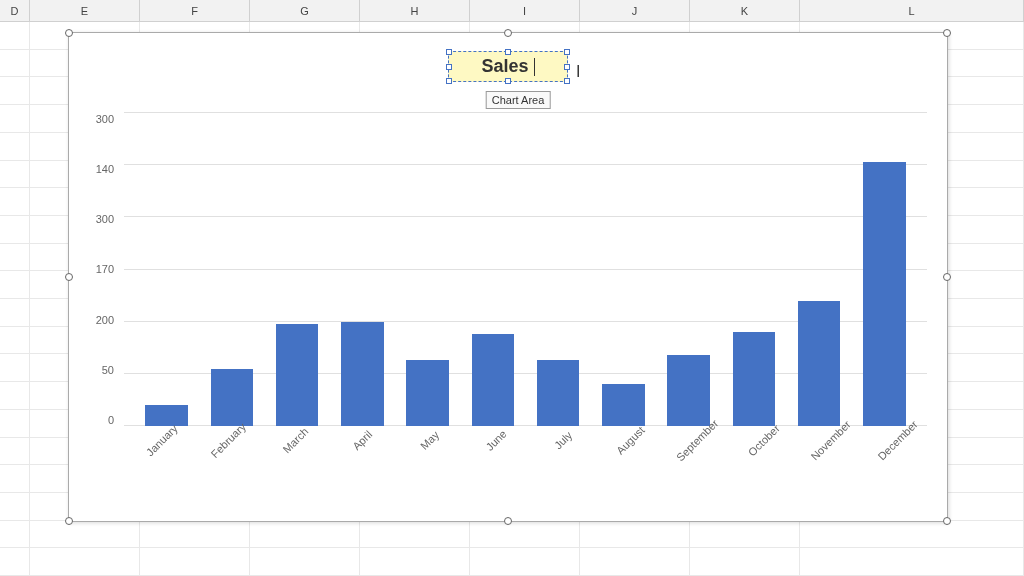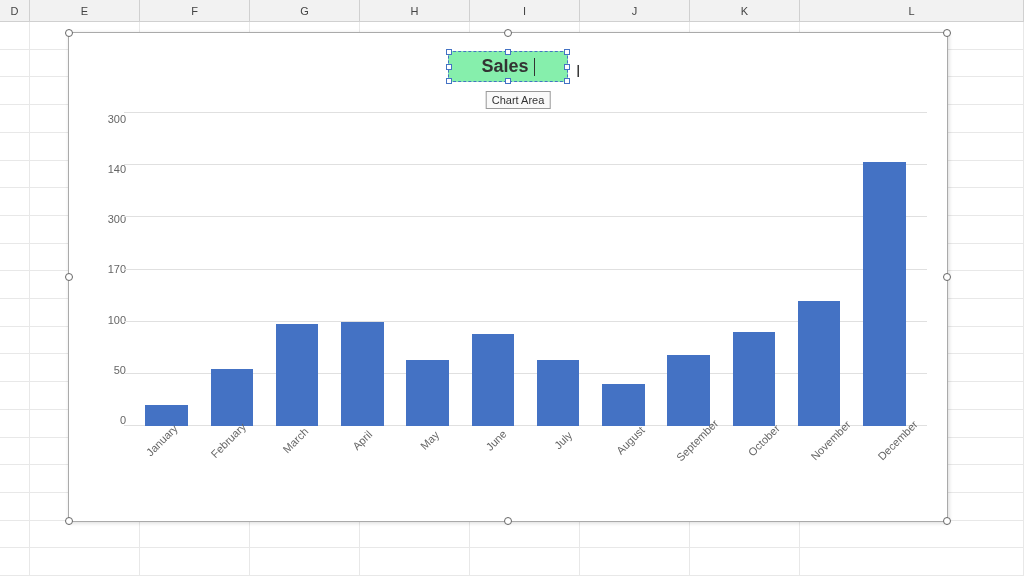--- a/index.html
+++ b/index.html
@@ -107,21 +107,21 @@
       transform: translateX(-50%);
       width: 120px;
     }
     .chart-title-box {
       border: 1px dashed #4472c4;
       padding: 4px 10px;
       text-align: center;
       font-size: 18px;
       font-weight: bold;
       color: #333;
-      background: #86efac;
+      background: #fef9c3;
       outline: none;
       cursor: text;
       position: relative;
     }
     .chart-title-box::after {
       content: '';
       display: inline-block;
       width: 1px;
       height: 18px;
       background: #333;
@@ -162,21 +162,21 @@
       font-size: 11px;
       color: #333;
       white-space: nowrap;
       pointer-events: none;
       z-index: 10;
     }
 
     
     .y-axis {
       position: absolute;
-      left: 17px;
+      left: 5px;
       top: 80px;
       bottom: 95px;
       width: 45px;
       display: flex;
       flex-direction: column;
       justify-content: space-between;
       align-items: flex-end;
     }
     .y-label {
       font-size: 11px;
@@ -518,21 +518,21 @@
 
     <div style="position:absolute; top:30px; left:calc(50% + 68px); font-size:16px; color:#333; pointer-events:none;">I</div>
 
     <div class="chart-area-tooltip">Chart Area</div>
 
     <div class="y-axis">
       <div class="y-label">300</div>
       <div class="y-label">140</div>
       <div class="y-label">300</div>
       <div class="y-label">170</div>
-      <div class="y-label">100</div>
+      <div class="y-label">200</div>
       <div class="y-label">50</div>
       <div class="y-label">0</div>
     </div>
 
     <div class="gridlines" id="gridlines-container">
         <div class="gridline" style="bottom: 100%;"></div>
         <div class="gridline" style="bottom: 83.3333%;"></div>
         <div class="gridline" style="bottom: 66.6667%;"></div>
         <div class="gridline" style="bottom: 50%;"></div>
         <div class="gridline" style="bottom: 33.3333%;"></div>

